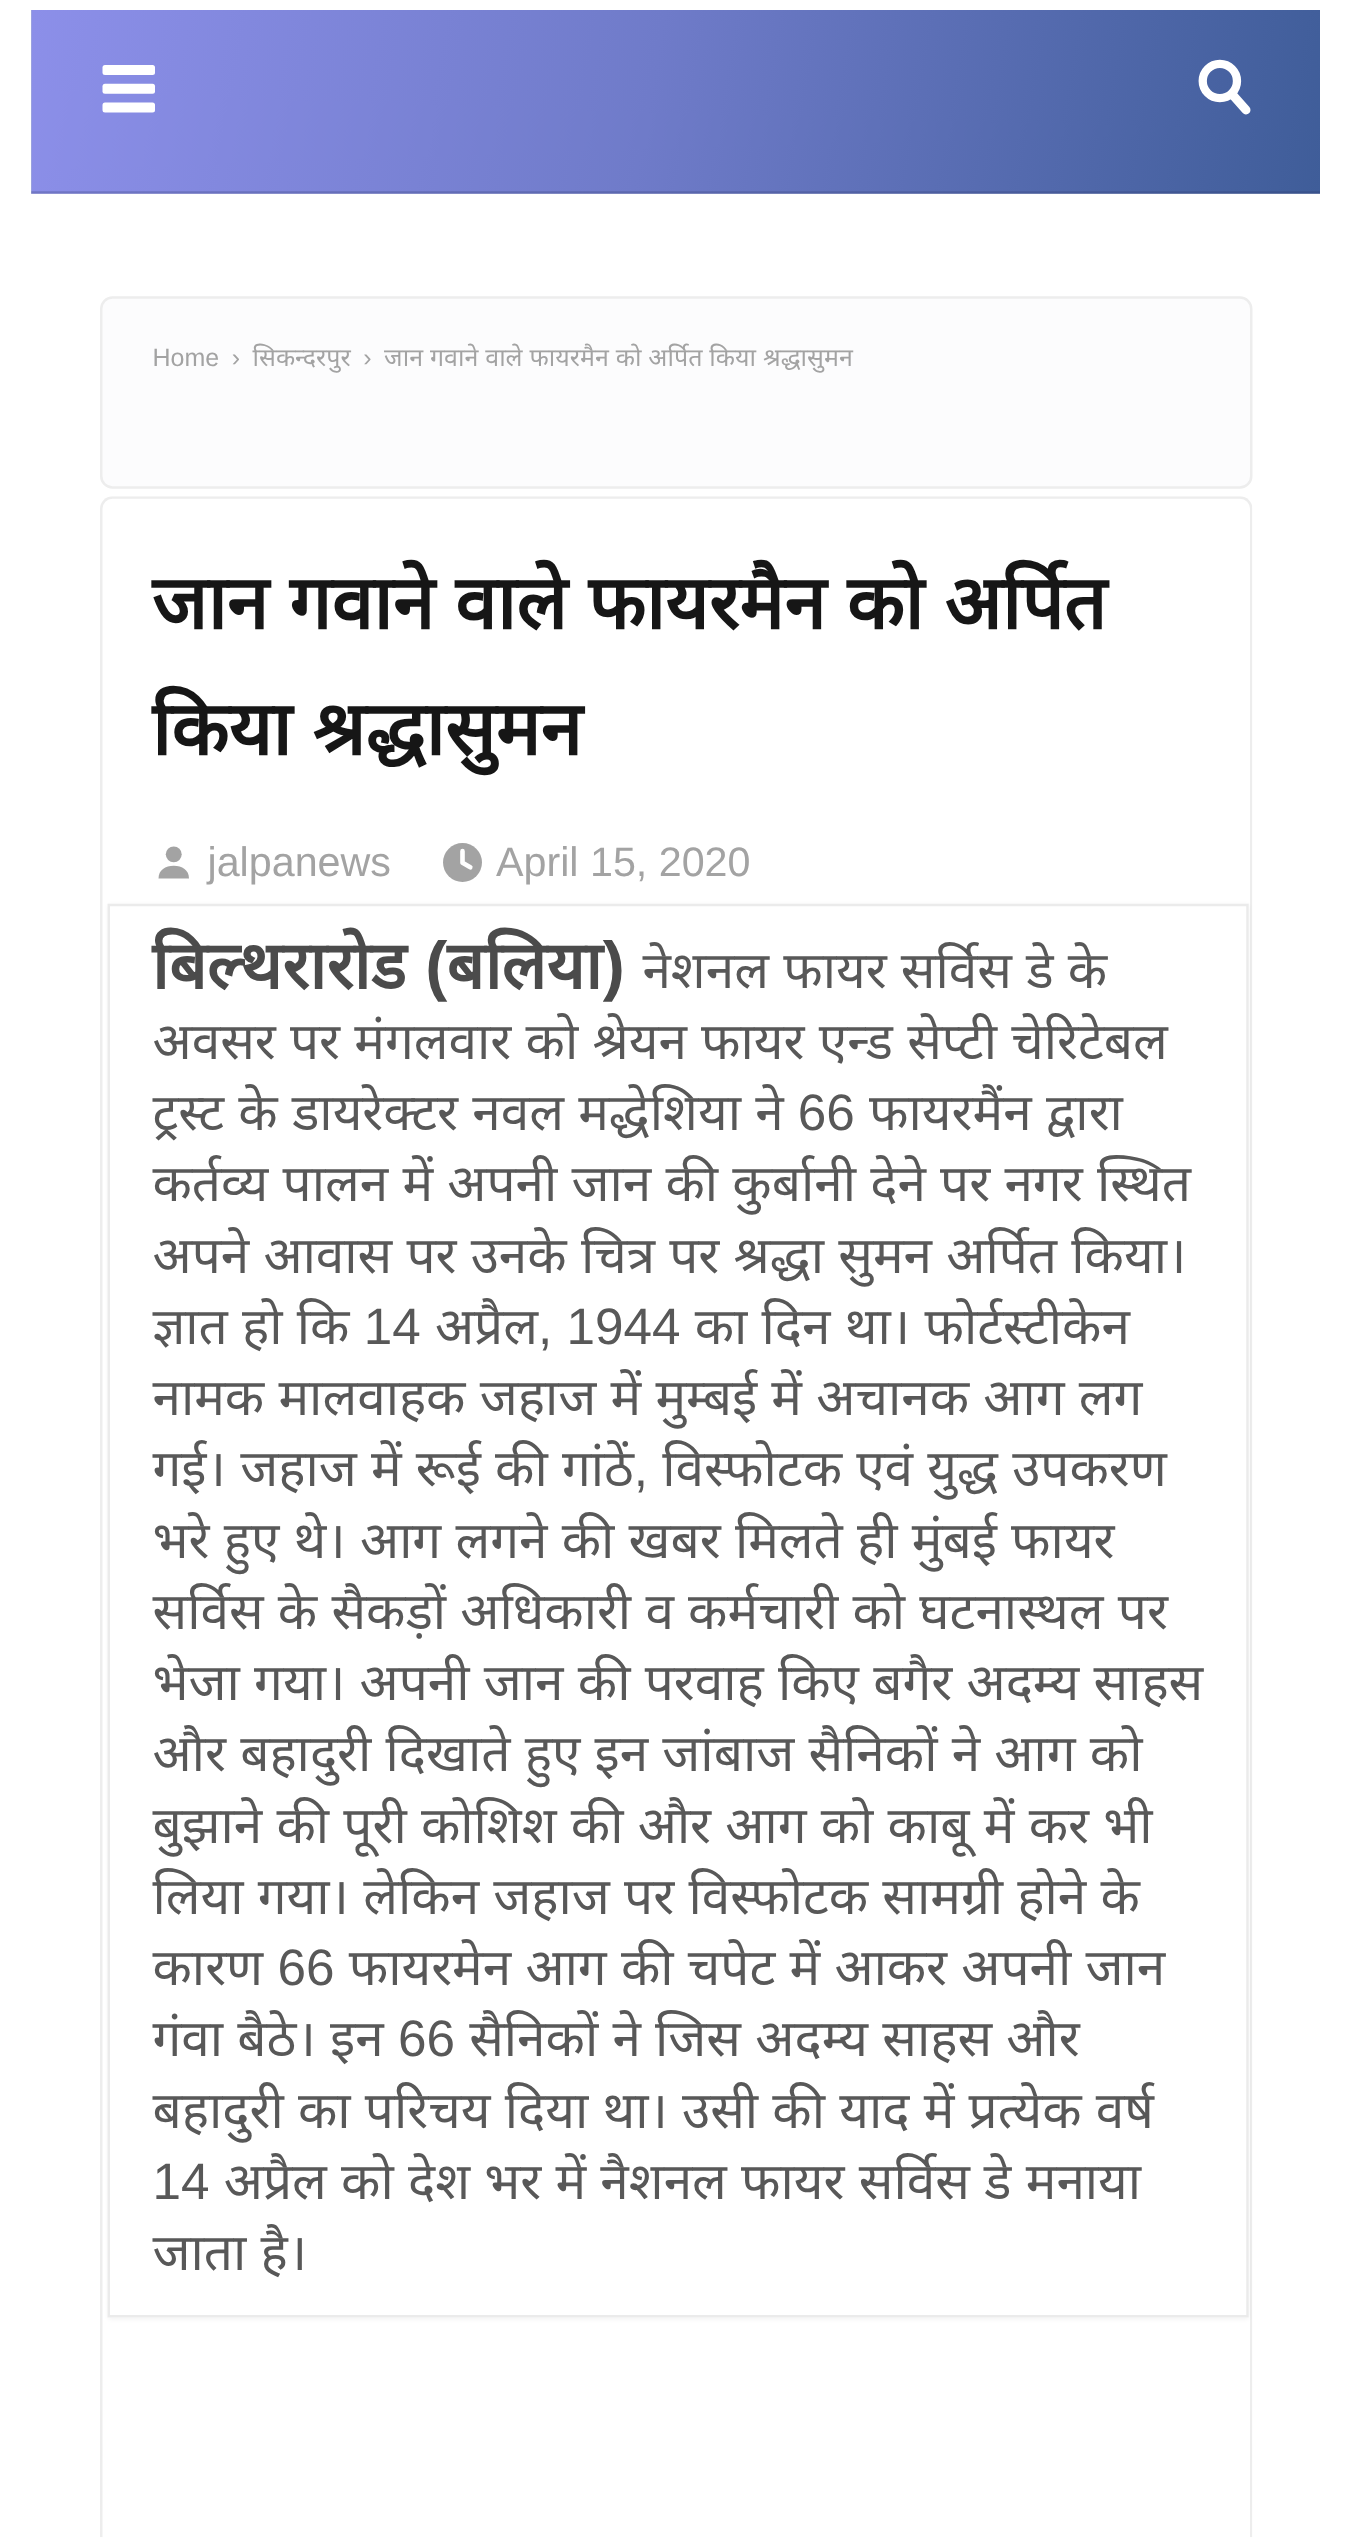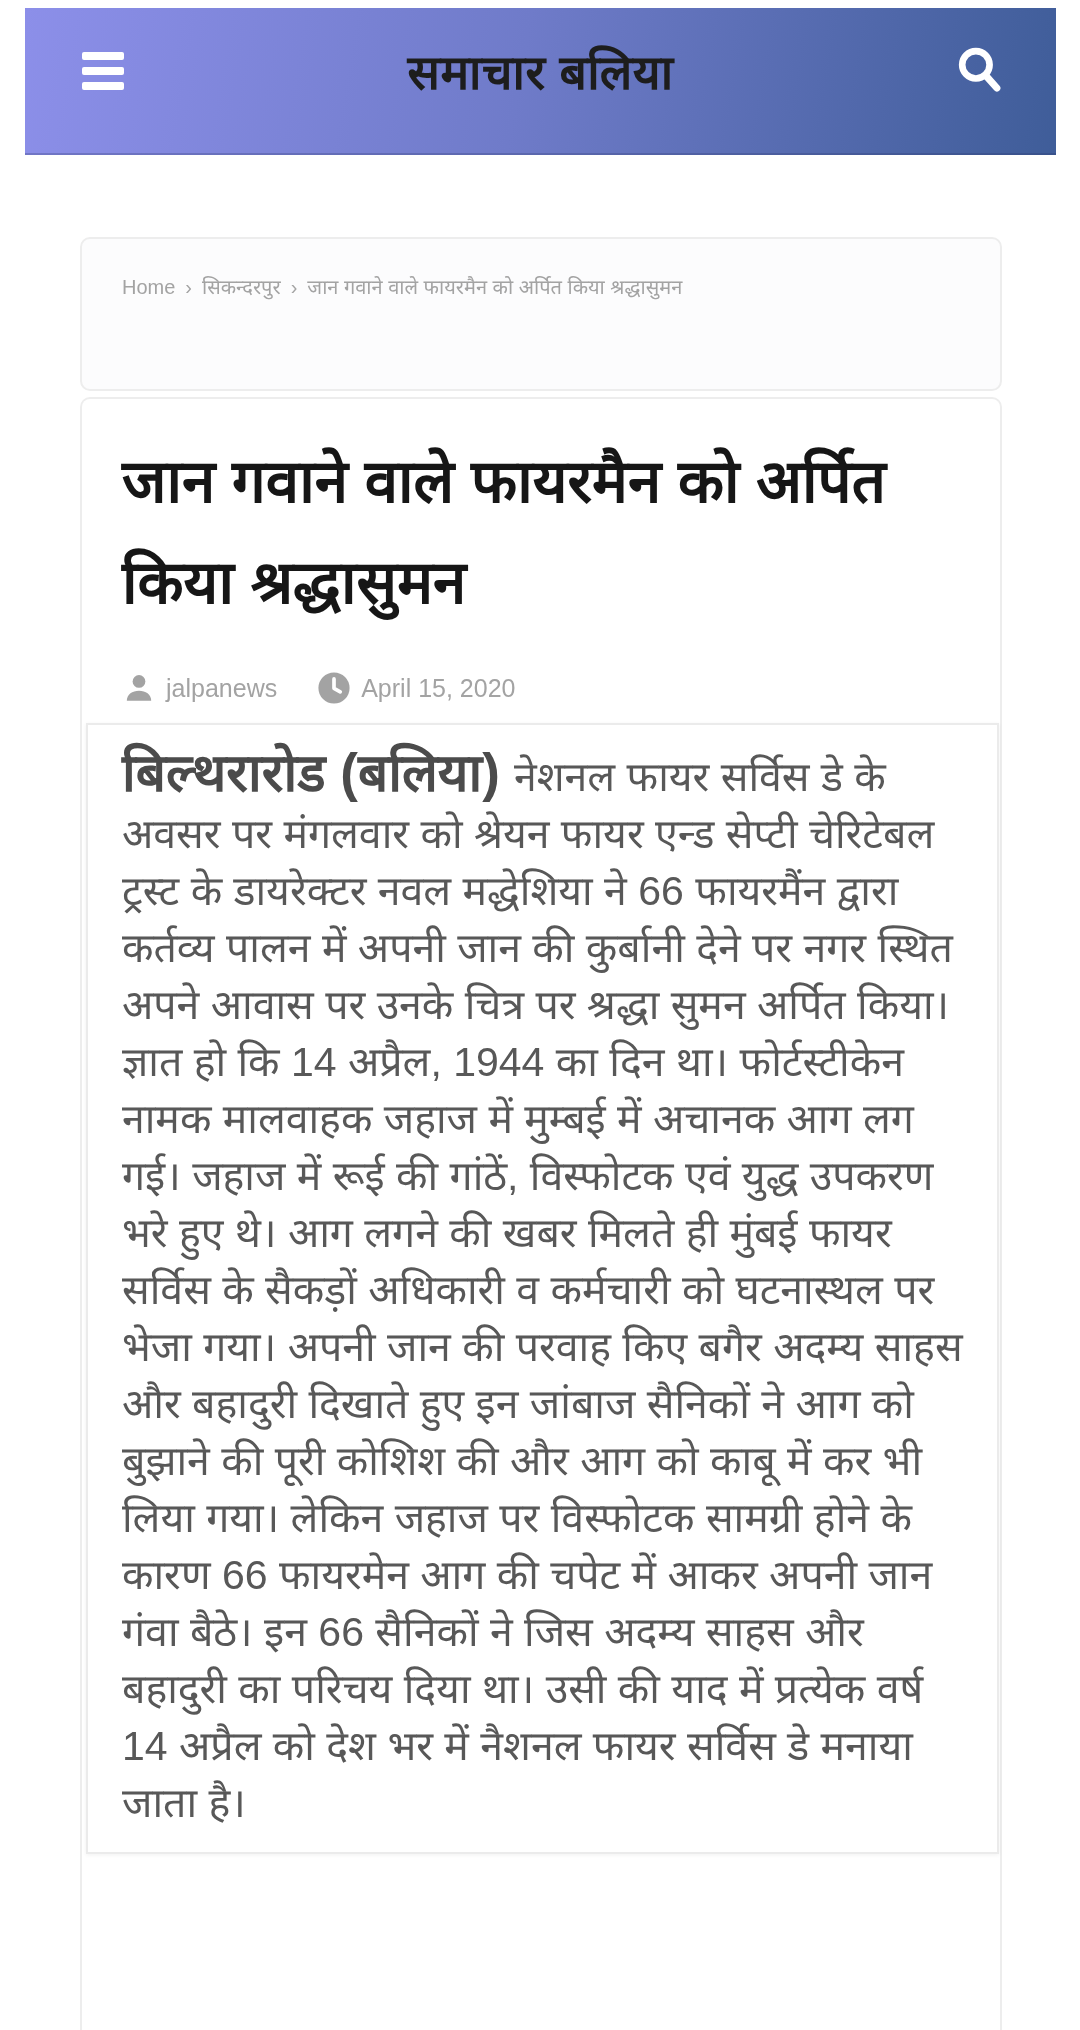--- a/index.html
+++ b/index.html
@@ -60,21 +60,21 @@
     border:2px solid var(--card-border);border-bottom:none;
     border-radius:10px 10px 0 0;
   }
   .entry-title{
     margin:32px 40px 0 40px;
     font-size:60px;line-height:101px;font-weight:bold;color:var(--title-text);
   }
   .entry-meta{
     position:absolute;left:40px;top:272px;
     display:flex;align-items:center;gap:12px;
-    font-size:25px;color:var(--muted-text);
+    font-size:33px;color:var(--muted-text);
   }
   .entry-meta .meta-group{display:flex;align-items:center;gap:10px;}
   .entry-meta .meta-group + .meta-group{margin-left:28px;}
   .entry-meta svg{width:34px;height:34px;color:var(--muted-text);}
   .entry-meta a{color:var(--muted-text);text-decoration:none;}
   
   .body-panel{
     position:absolute;left:4px;top:324px;width:913px;height:1131px;
     background:#fff;border:2px solid #ebebeb;
     box-shadow:0 1px 4px rgba(0,0,0,.06);
@@ -97,21 +97,20 @@
 </style>
 </head>
 <body>
 
 <header class="site-header">
   <div class="hamburger">
     <span></span>
     <span></span>
     <span></span>
   </div>
-  <div class="site-title">समाचार बलिया</div>
   <div class="search-btn">
     <svg viewBox="0 0 24 26" fill="none">
       <circle cx="10.5" cy="10" r="6.6" stroke="currentColor" stroke-width="3.2"></circle>
       <line x1="15.3" y1="15.2" x2="20.6" y2="21.2" stroke="currentColor" stroke-width="3.4" stroke-linecap="round"></line>
     </svg>
   </div>
 </header>
 
 <nav class="crumb-card">
   <a href="#">Home</a><span class="crumb-sep">›</span><a href="#">सिकन्दरपुर</a><span class="crumb-sep">›</span><span>जान गवाने वाले फायरमैन को अर्पित किया श्रद्धासुमन</span>

